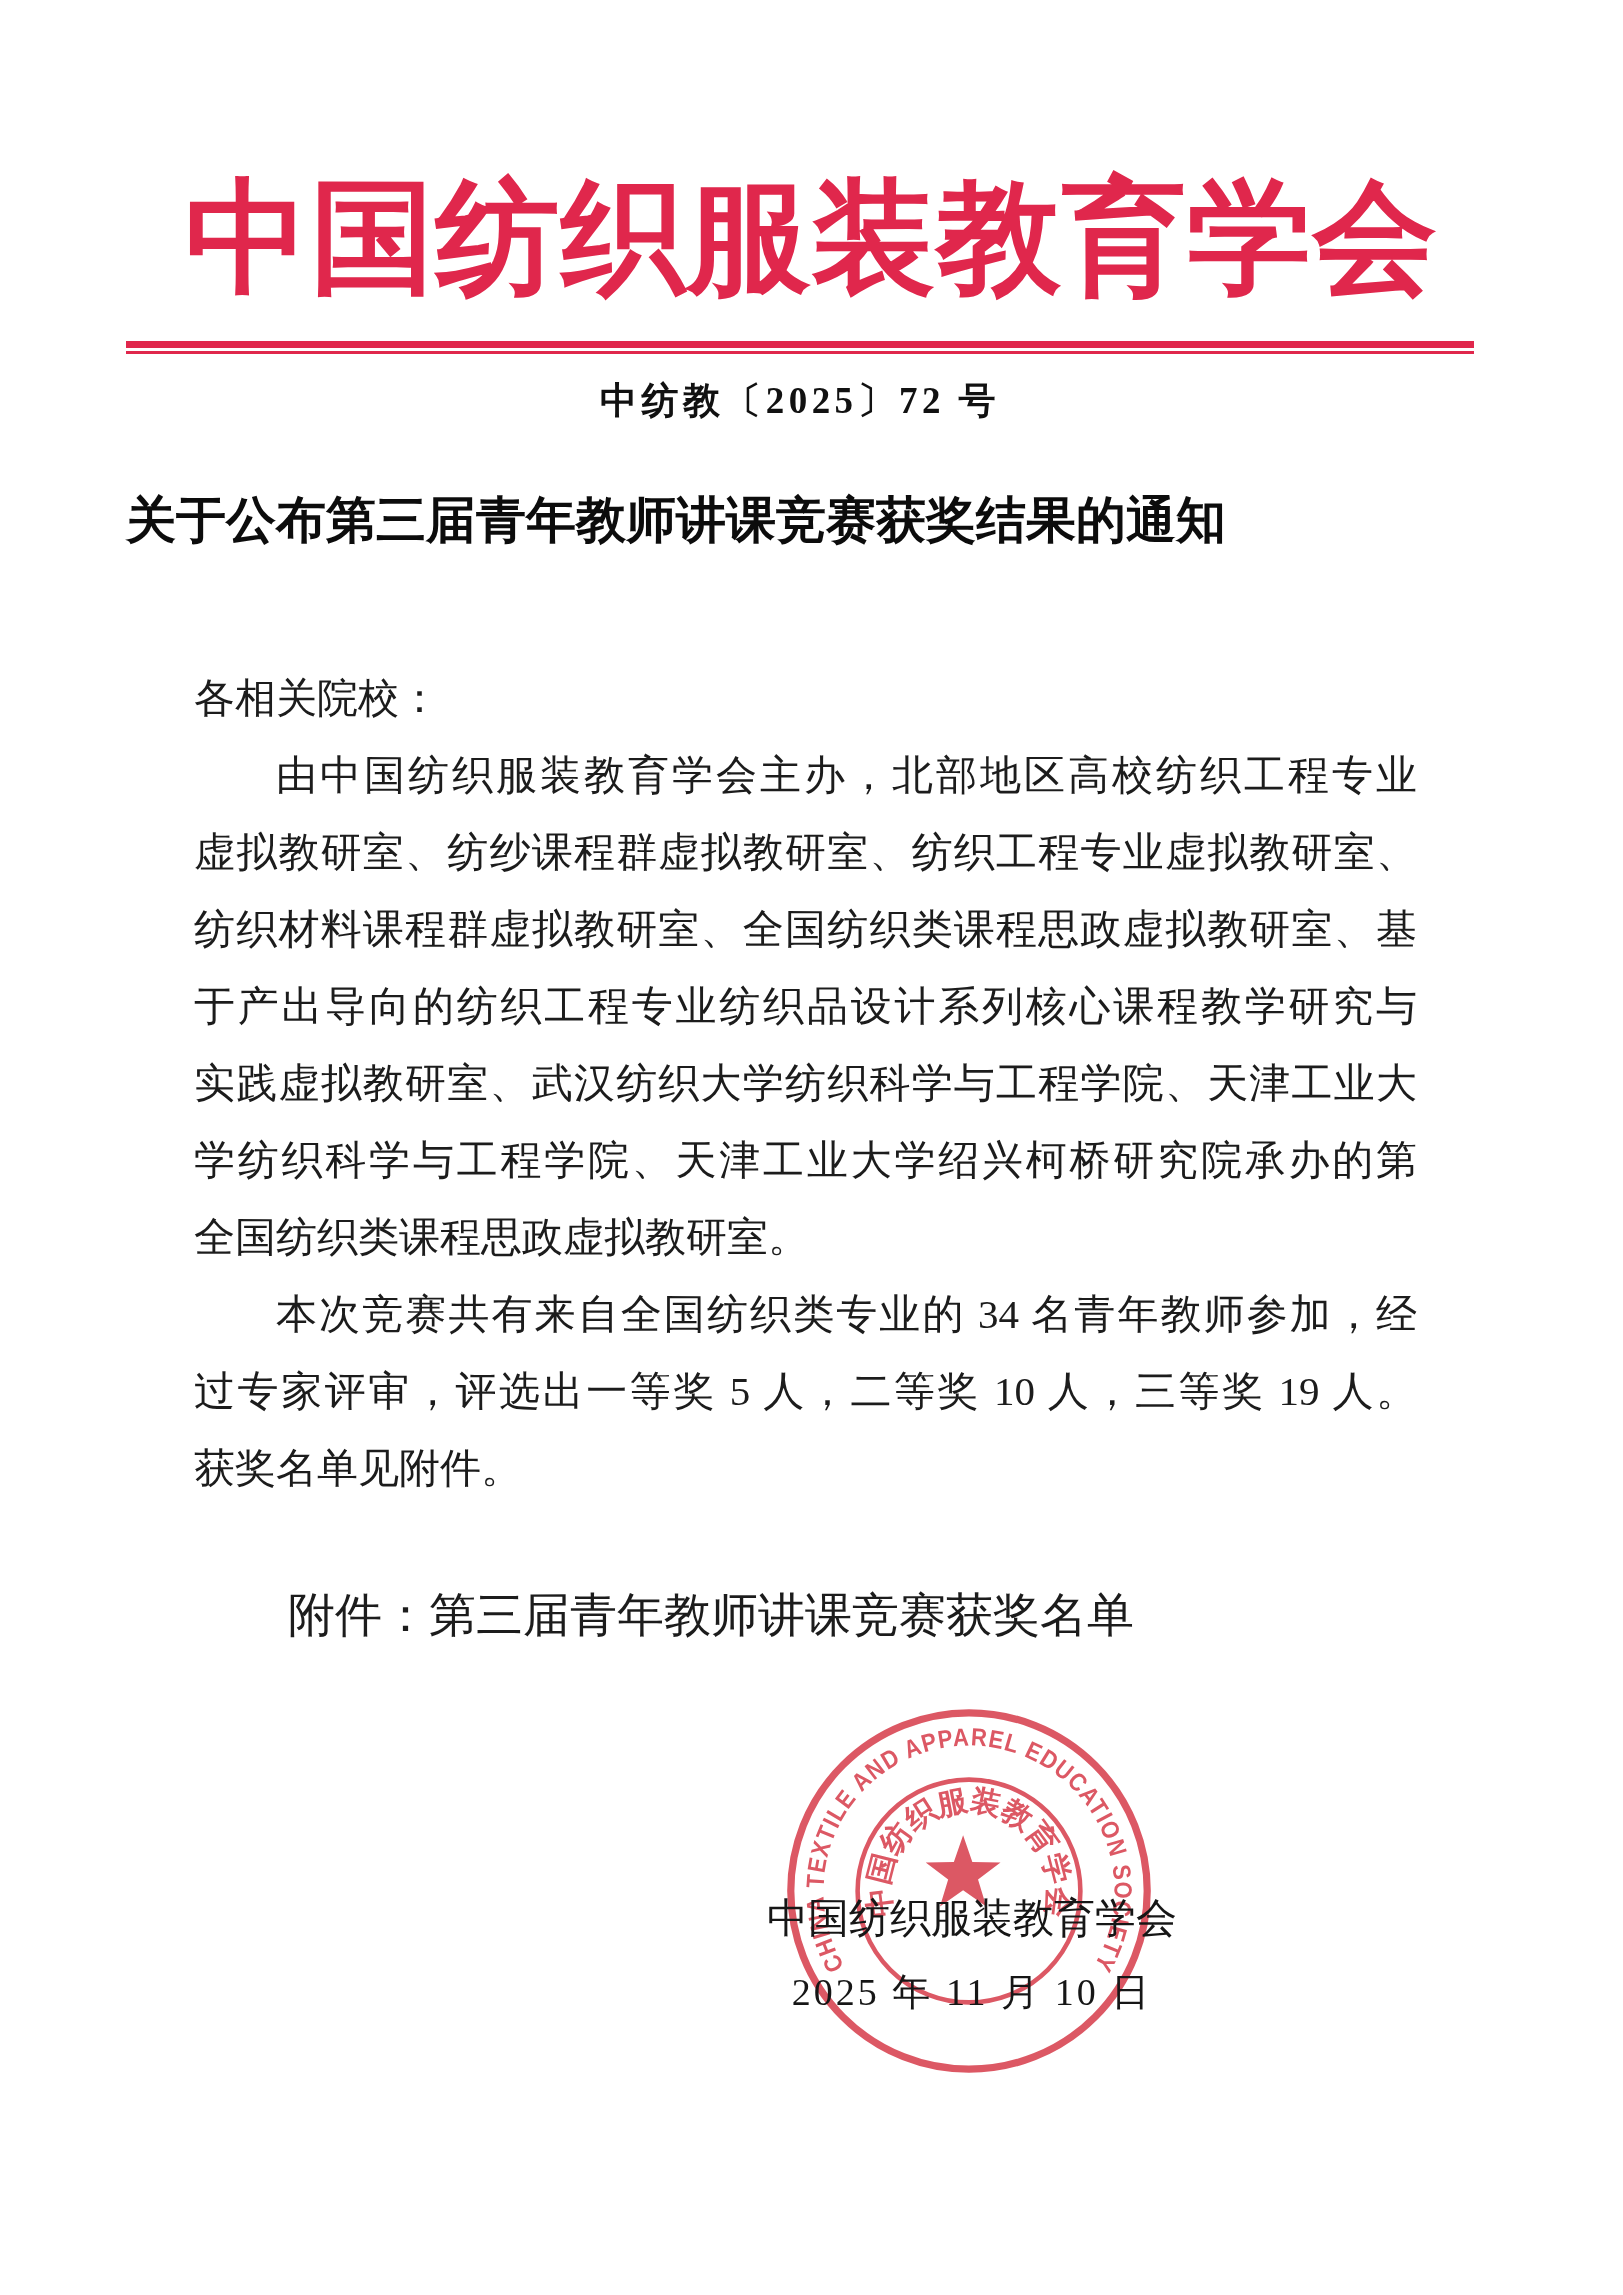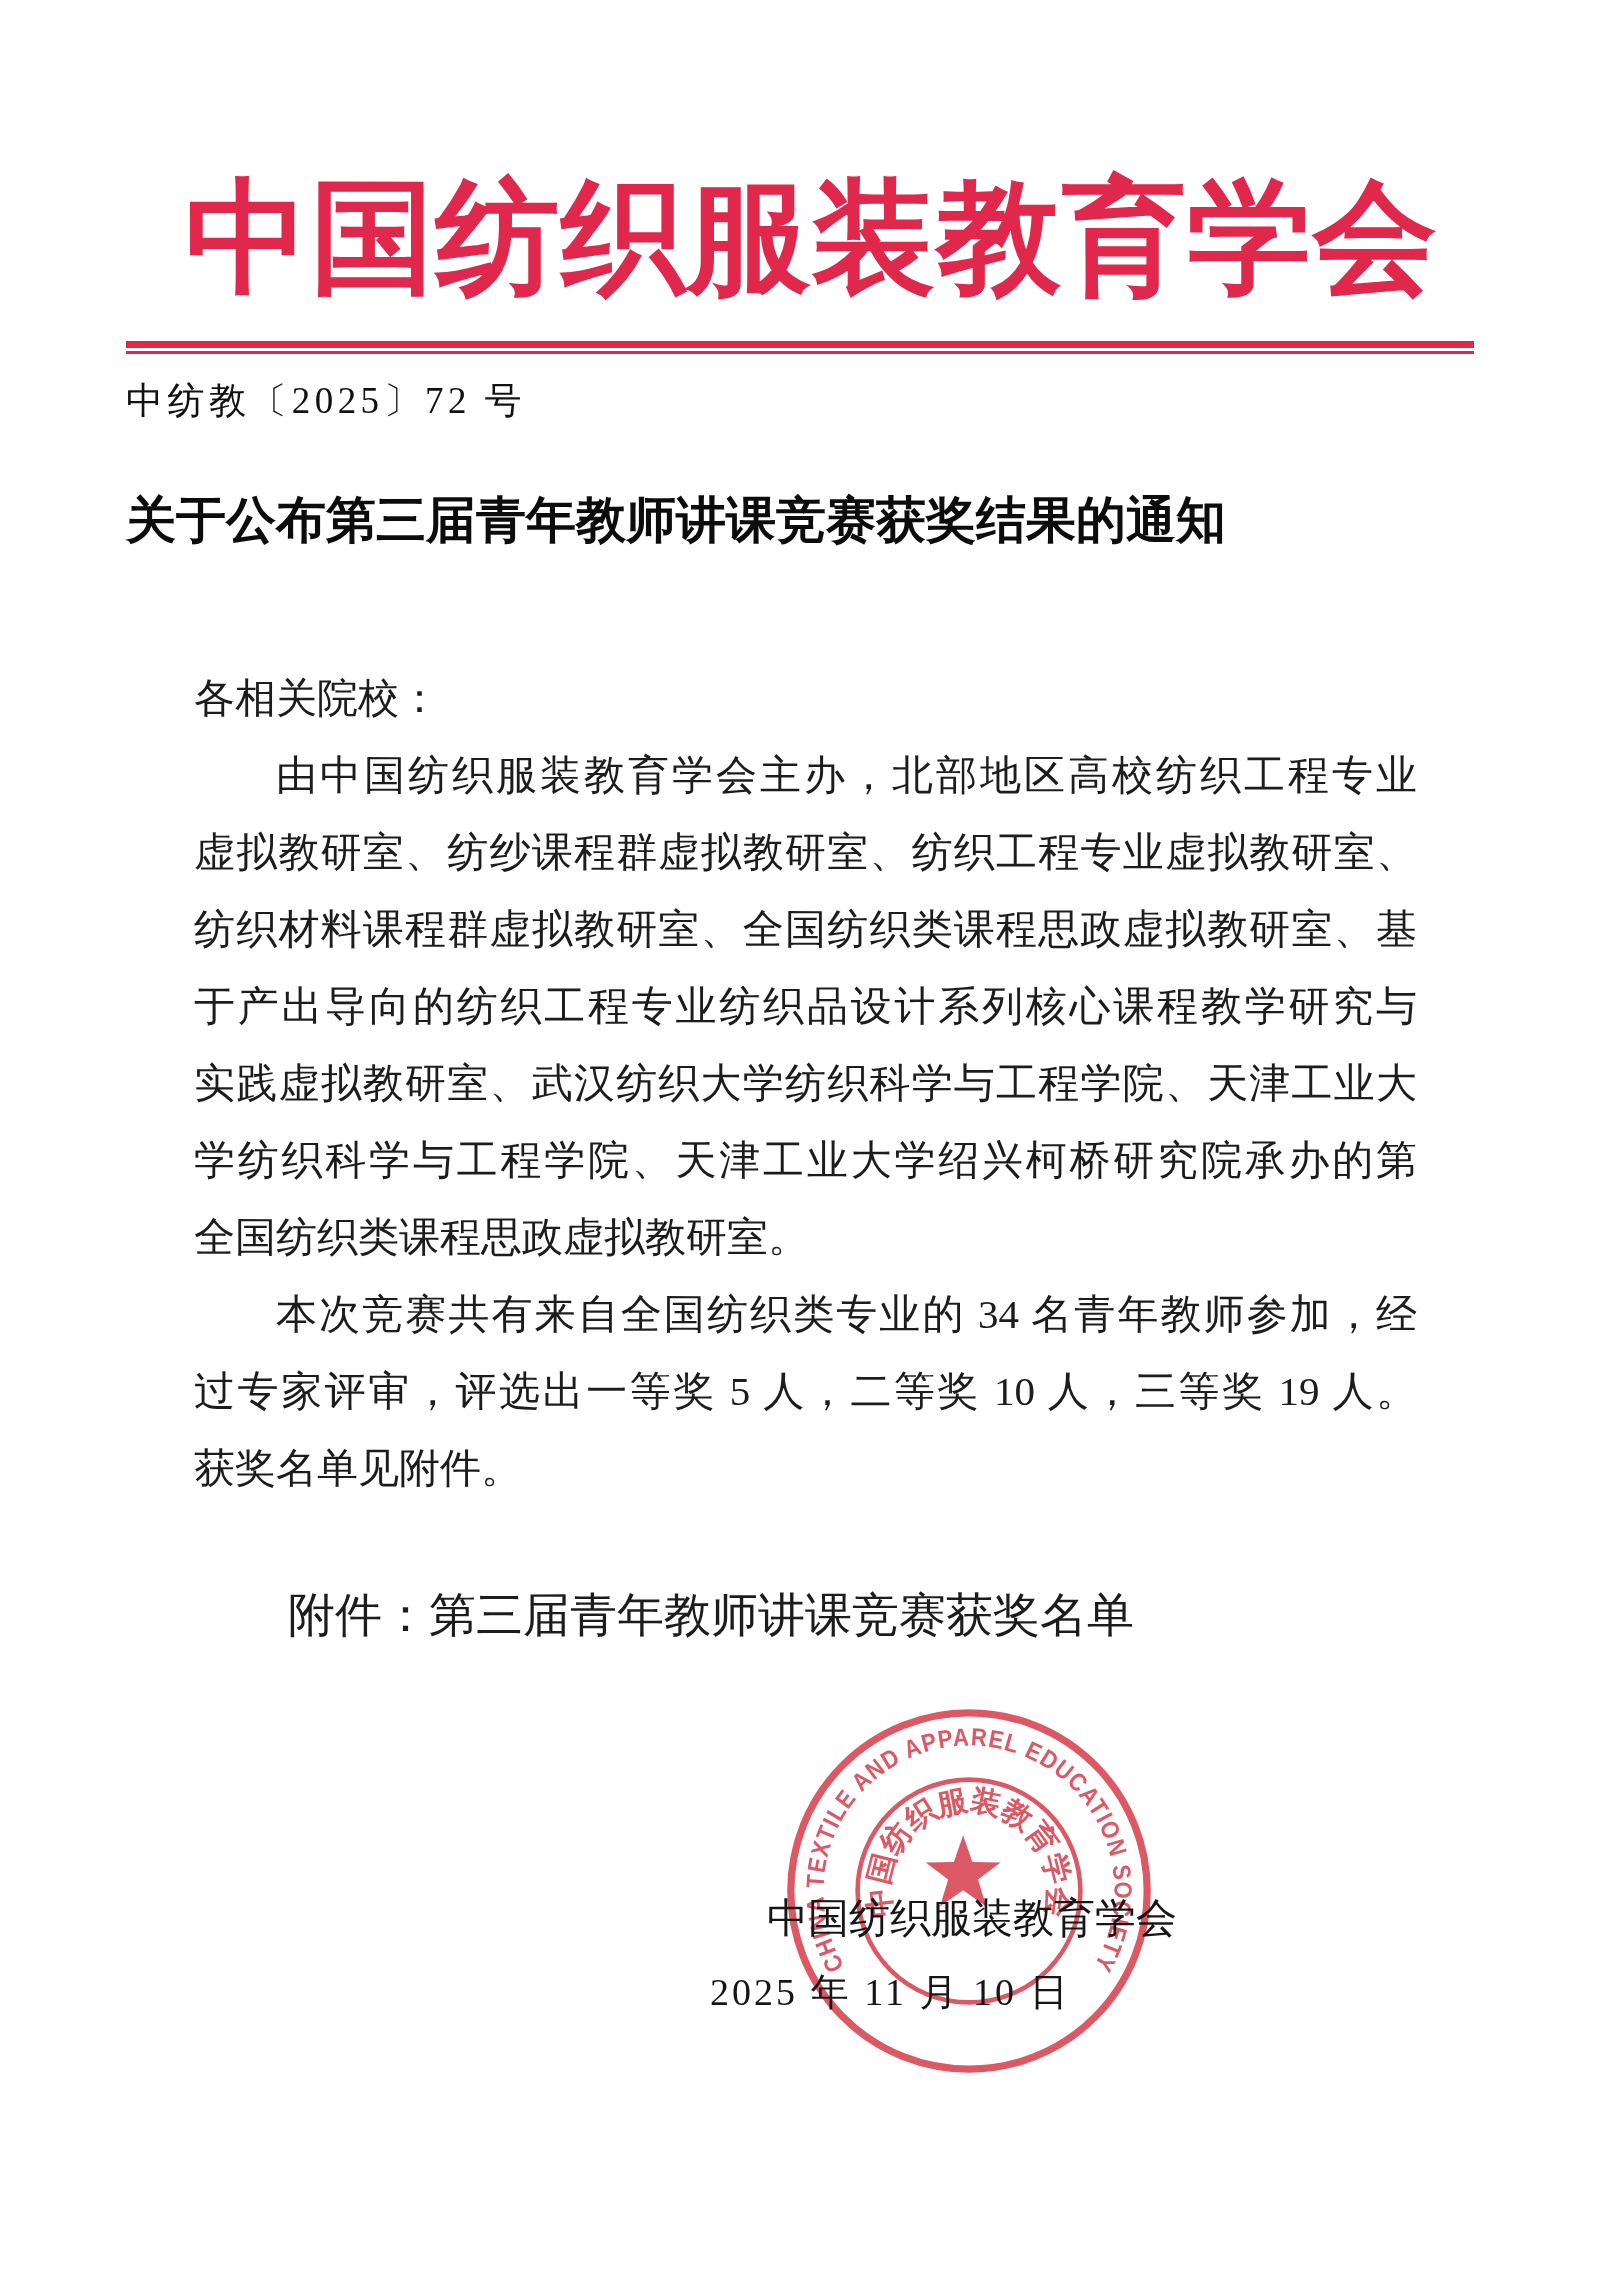--- a/index.html
+++ b/index.html
@@ -30,25 +30,26 @@
   .rule-thick{
     position:absolute;top:341px;left:126px;width:1348px;height:7.2px;
     background:var(--red);
   }
   .rule-thin{
     position:absolute;top:351px;left:126px;width:1348px;height:3.3px;
     background:var(--red);
   }
   .doc-number{
     position:absolute;top:377px;left:126px;width:1348px;
-    text-align:left;
+    text-align:center;
     font-size:37px;line-height:1.3;
     letter-spacing:0.12em;
     color:#111;
     white-space:nowrap;
+    font-weight:bold;
   }
   .doc-title{
     position:absolute;top:490px;left:0;width:1352px;margin:0;
     text-align:center;
     font-size:50px;line-height:1.2;
     font-weight:700;
     color:#0c0c0c;
     white-space:nowrap;
   }
   .body-text{
@@ -98,21 +99,21 @@
   .seal .star{fill:var(--seal-red);}
   .signature{
     position:absolute;top:1894px;left:710px;width:524px;
     text-align:center;
     font-size:41px;line-height:1.2;
     color:#161616;
     white-space:nowrap;
   }
   .sign-date{
     position:absolute;top:1970px;left:710px;width:524px;
-    text-align:left;
+    text-align:center;
     font-size:38px;line-height:1.2;
     letter-spacing:0.08em;
     color:#161616;
     white-space:nowrap;
   }
 </style>
 </head>
 <body>
 
 <div class="page">

